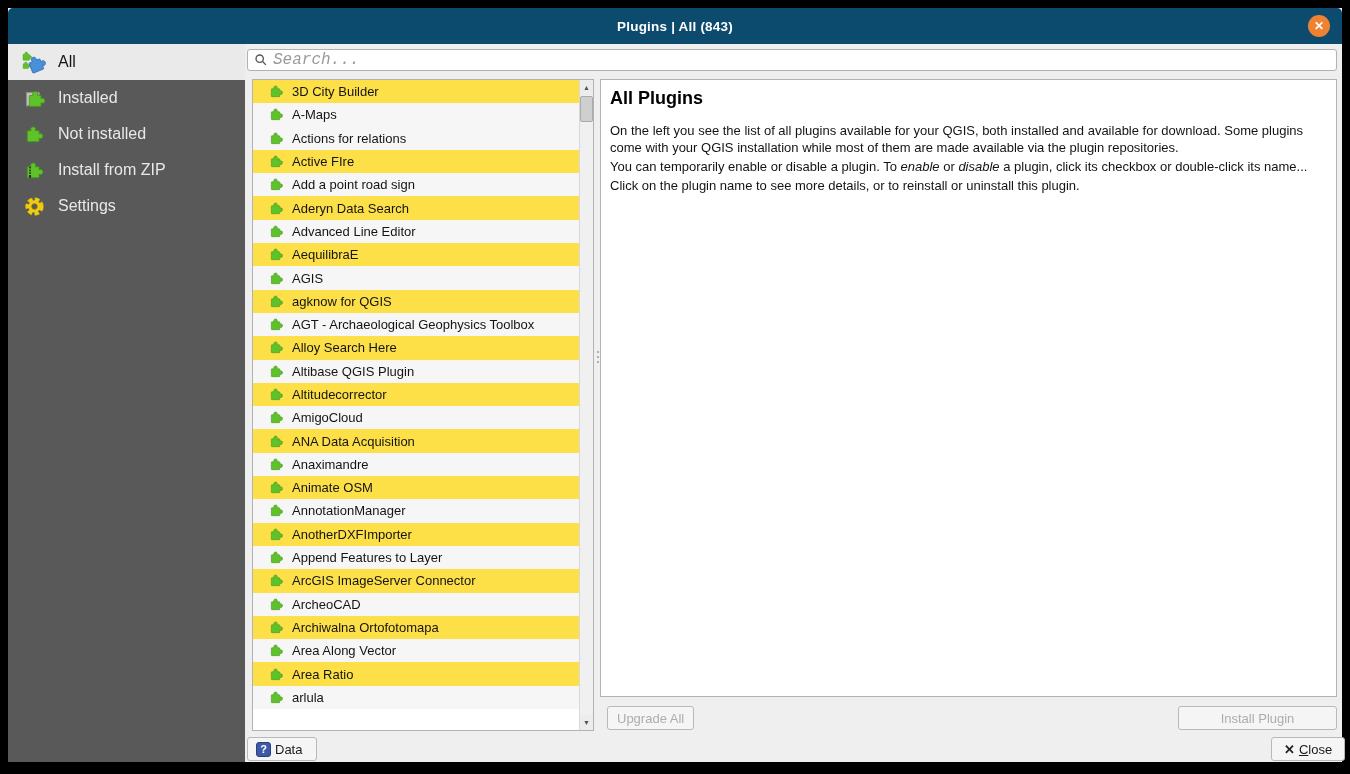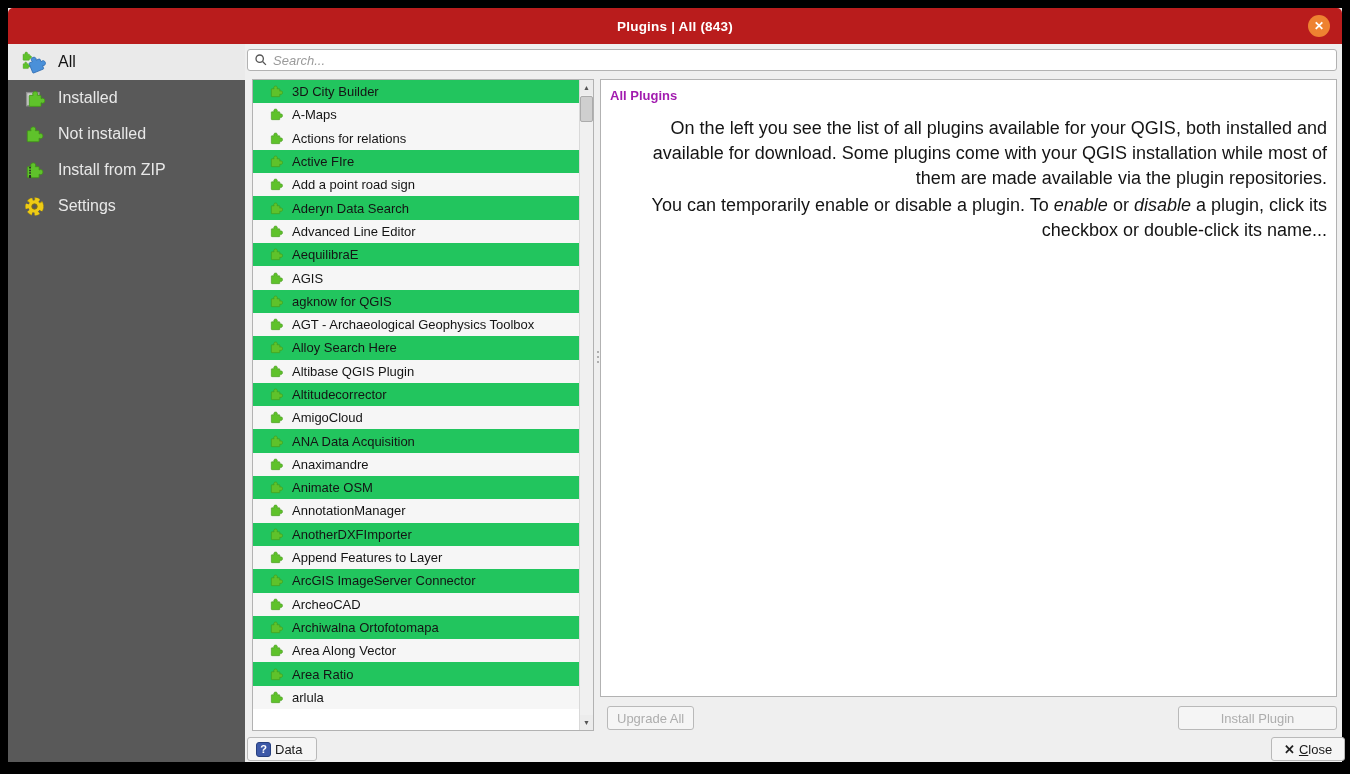--- a/index.html
+++ b/index.html
@@ -10,21 +10,21 @@
     position:relative;
     overflow:hidden;
   }
   .window {
     position:absolute; left:8px; top:8px; width:1334px; height:754px;
     background:#efefef;
   }
   
   .titlebar {
     position:absolute; left:0; top:0; width:100%; height:36px;
-    background:#b91c1c; border-radius:5px 5px 0 0;
+    background:#0c4a6e; border-radius:5px 5px 0 0;
     display:flex; align-items:center; justify-content:center;
   }
   .titlebar .title {
     color:#fff; font-size:13.5px; font-weight:bold; letter-spacing:.2px;
   }
   .close-btn {
     position:absolute; right:12px; top:7px; width:22px; height:22px;
     background:#ee8231; border-radius:50%;
     display:flex; align-items:center; justify-content:center;
     color:#fff; font-size:12px; font-weight:bold; cursor:pointer;
@@ -40,33 +40,33 @@
   }
   .sidebar-item.selected { background:#eaeaea; color:#141414; }
   .sb-icon { width:26px; display:flex; justify-content:center; flex:0 0 26px; }
   
   .search-box {
     position:absolute; left:239px; top:41px; width:1090px; height:22px;
     background:#fff; border:1px solid #b2b2b2; border-radius:3px;
     display:flex; align-items:center; padding:0 6px; gap:5px;
   }
   .search-box input {
-    border:none; outline:none; flex:1; font-size:13px;
-    font-family:Liberation Sans, sans-serif; color:#222; background:transparent;
+    border:none; outline:none; flex:1; font-size:16px;
+    font-family:Liberation Mono, monospace; color:#222; background:transparent;
   }
   .search-box input::placeholder { color:#9a9a9a; font-style:italic; }
   
   .plugin-list {
     position:absolute; left:244px; top:71px; width:342px; height:652px;
     background:#fff; border:1px solid #b2b2b2; overflow:hidden;
   }
   .plugin-rows { position:absolute; left:0; top:0; right:14px; bottom:0; }
   .plugin-row {
     height:23.3px; display:flex; align-items:center; gap:8px;
-    padding-left:16px; font-size:13px; color:#141414; background:#22c55e; cursor:pointer;
+    padding-left:16px; font-size:13px; color:#141414; background:#fde047; cursor:pointer;
   }
   .plugin-row.alt { background:#f6f6f6; }
   .plugin-row svg { flex:0 0 15px; }
   
   .vscroll {
     position:absolute; right:0; top:0; bottom:0; width:14px;
     background:#f0f0f0; border-left:1px solid #d9d9d9;
   }
   .vs-btn {
     position:absolute; left:0; width:13px; height:15px; background:#ececec;
@@ -87,23 +87,23 @@
     position:absolute; left:1px; top:272px; width:3px;
     display:flex; flex-direction:column; gap:3px; align-items:center;
   }
   .splitter .dots i { width:2px; height:2px; background:#9a9a9a; border-radius:50%; }
   
   .detail-panel {
     position:absolute; left:592px; top:71px; width:737px; height:618px;
     background:#fff; border:1px solid #b2b2b2; padding:6px 9px; overflow:hidden;
   }
   .detail-panel h1 {
-    font-size:13px; font-weight:bold; color:#a21caf; margin:2px 0 13px;
-  }
-  .detail-panel p { font-size:18px; line-height:25px; color:#141414; margin:0 0 2px;text-align:right; }
+    font-size:18px; font-weight:bold; color:#000000; margin:2px 0 13px;
+  }
+  .detail-panel p { font-size:13px; line-height:17px; color:#141414; margin:0 0 2px; }
   .detail-panel p.joined { margin:0; }
   .detail-panel i { font-style:italic; }
   .red-word { color:#ff0000; }
   
   .btn {
     background:#f5f5f5; border:1px solid #b9b9b9; border-radius:3px;
     font-size:13px; font-family:"Liberation Sans", sans-serif; color:#1a1a1a;
     height:24px; display:inline-flex; align-items:center; justify-content:center;
     gap:4px; cursor:pointer; position:absolute;
   }
@@ -377,20 +377,21 @@
         <i></i>
         <i></i>
         <i></i>
       </span>
   </div>
 
   <div class="detail-panel">
     <h1>All Plugins</h1>
     <p><span>On the left you see the list of all plugins available for your QGIS, both installed and available for download. Some plugins come with your QGIS installation while most of them are made available via the plugin repositories.</span></p>
     <p><span>You can temporarily enable or disable a plugin. To </span><i>enable</i><span> or </span><i>disable</i><span> a plugin, click its checkbox or double-click its name...</span></p>
+    <p><span>Click on the plugin name to see more details, or to reinstall or uninstall this plugin.</span></p>
   </div>
 
   <div class="btn btn-upgrade disabled">
     <span>Upgrade All</span>
   </div>
   <div class="btn btn-install disabled">
     <span>Install Plugin</span>
   </div>
   <div class="btn btn-help">
     <span class="help-q">?</span>

